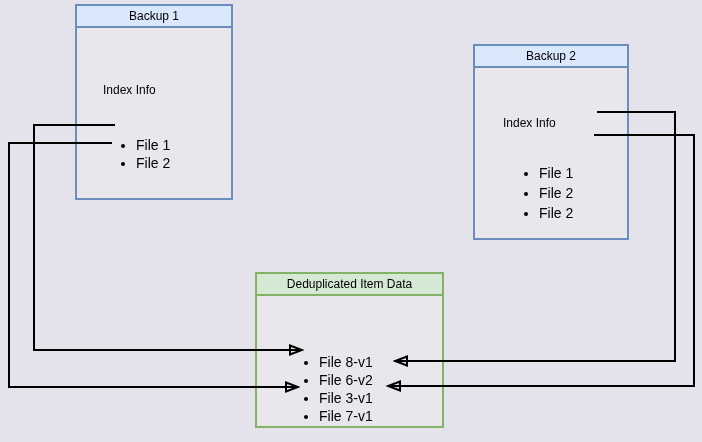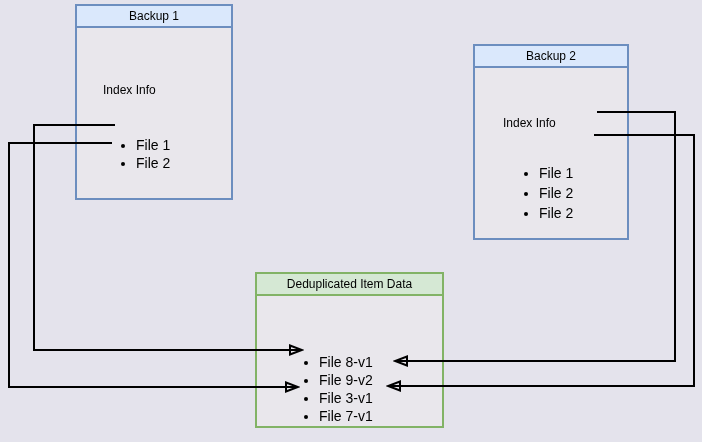--- a/index.html
+++ b/index.html
@@ -94,21 +94,21 @@
         <li>File 2</li>
       </ul>
     </div>
   </div>
 
   <div class="node green" style="left:255px; top:272px; width:189px; height:156px;">
     <div class="node-header">Deduplicated Item Data</div>
     <div class="node-body">
       <ul class="file-list" id="dedup-list" style="left:47px; top:57px;">
         <li>File 8-v1</li>
-        <li>File 9-v2</li>
+        <li>File 6-v2</li>
         <li>File 3-v1</li>
         <li>File 7-v1</li>
       </ul>
     </div>
   </div>
 
   <svg class="wires" width="702" height="442" viewBox="0 0 702 442">
     <defs>
       <marker id="arrowhead" markerUnits="userSpaceOnUse" markerWidth="16" markerHeight="12" refX="14" refY="6" orient="auto">
         <path d="M2,1.5 L14,6 L2,10.5 Z" fill="#000000" stroke="none"></path>

